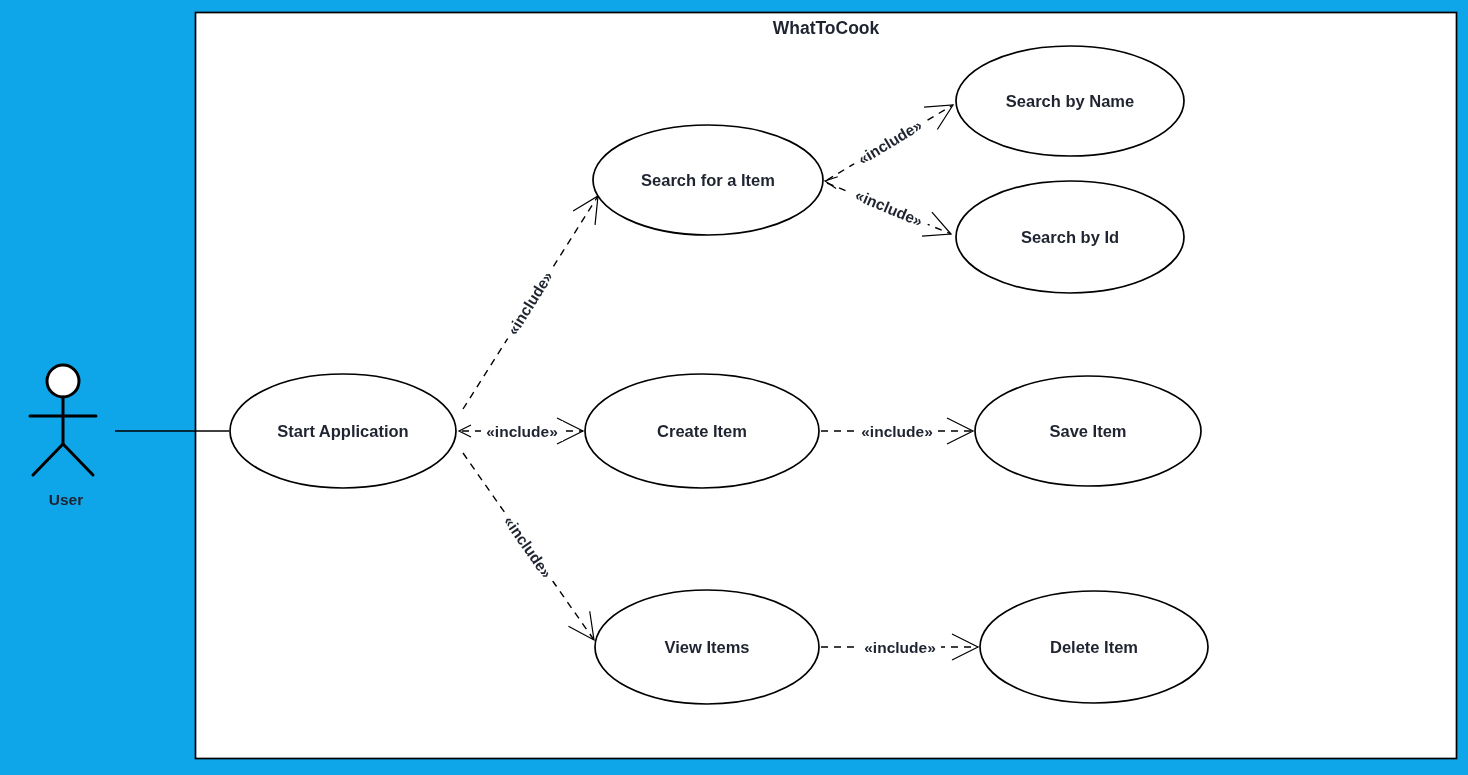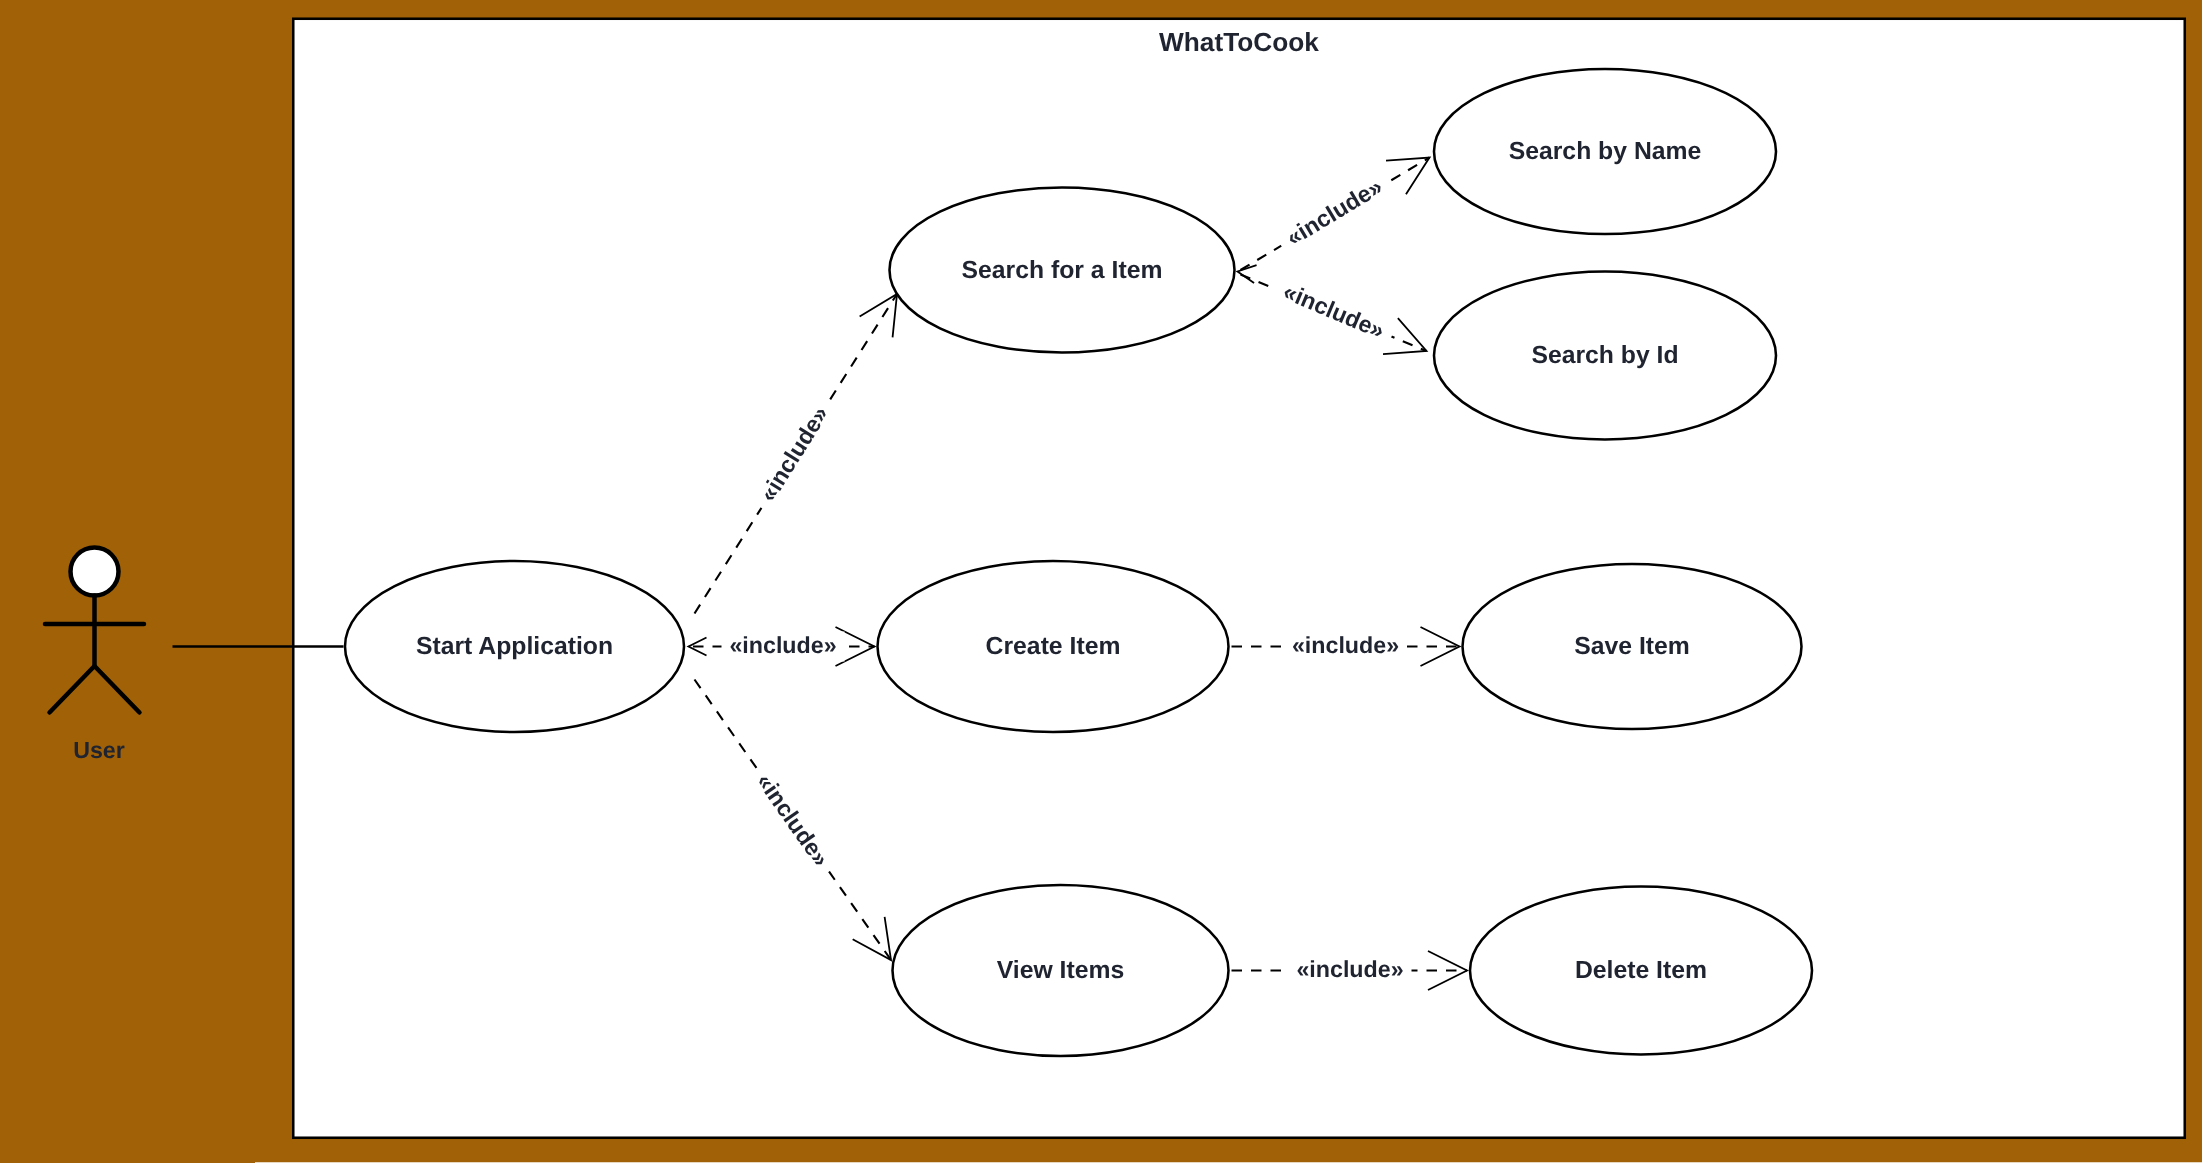--- a/index.html
+++ b/index.html
@@ -1,16 +1,16 @@
 <!DOCTYPE html>
 <html><head>
 <meta charset="utf-8">
 <style>
   html,body{margin:0;padding:0;background:#ffffff;}
-  .stage{position:relative;width:1468px;height:775px;background:#a16207;font-family:"Liberation Sans",sans-serif;}
+  .stage{position:relative;width:1468px;height:775px;background:#0ea5e9;font-family:"Liberation Sans",sans-serif;}
   svg{display:block;}
   .shape{fill:#ffffff;stroke:#000000;stroke-width:1.7px;}
   .boundary{fill:#ffffff;stroke:#000000;stroke-width:1.7px;}
   .solid{stroke:#000000;stroke-width:1.6px;fill:none;}
   .dashed{stroke:#000000;stroke-width:1.4px;fill:none;stroke-dasharray:7 6;}
   .arrow{stroke:#000000;stroke-width:1.2px;fill:none;}
   .actor-stroke{stroke:#000000;stroke-width:3px;fill:none;stroke-linecap:round;}
   .actor-head{fill:#ffffff;stroke:#000000;stroke-width:3px;}
   .uc-label{font-family:"Liberation Sans",sans-serif;font-weight:bold;font-size:16.5px;fill:#1f2430;text-anchor:middle;}
   .edge-label{font-family:"Liberation Sans",sans-serif;font-weight:bold;font-size:15.5px;fill:#1f2430;text-anchor:middle;}

